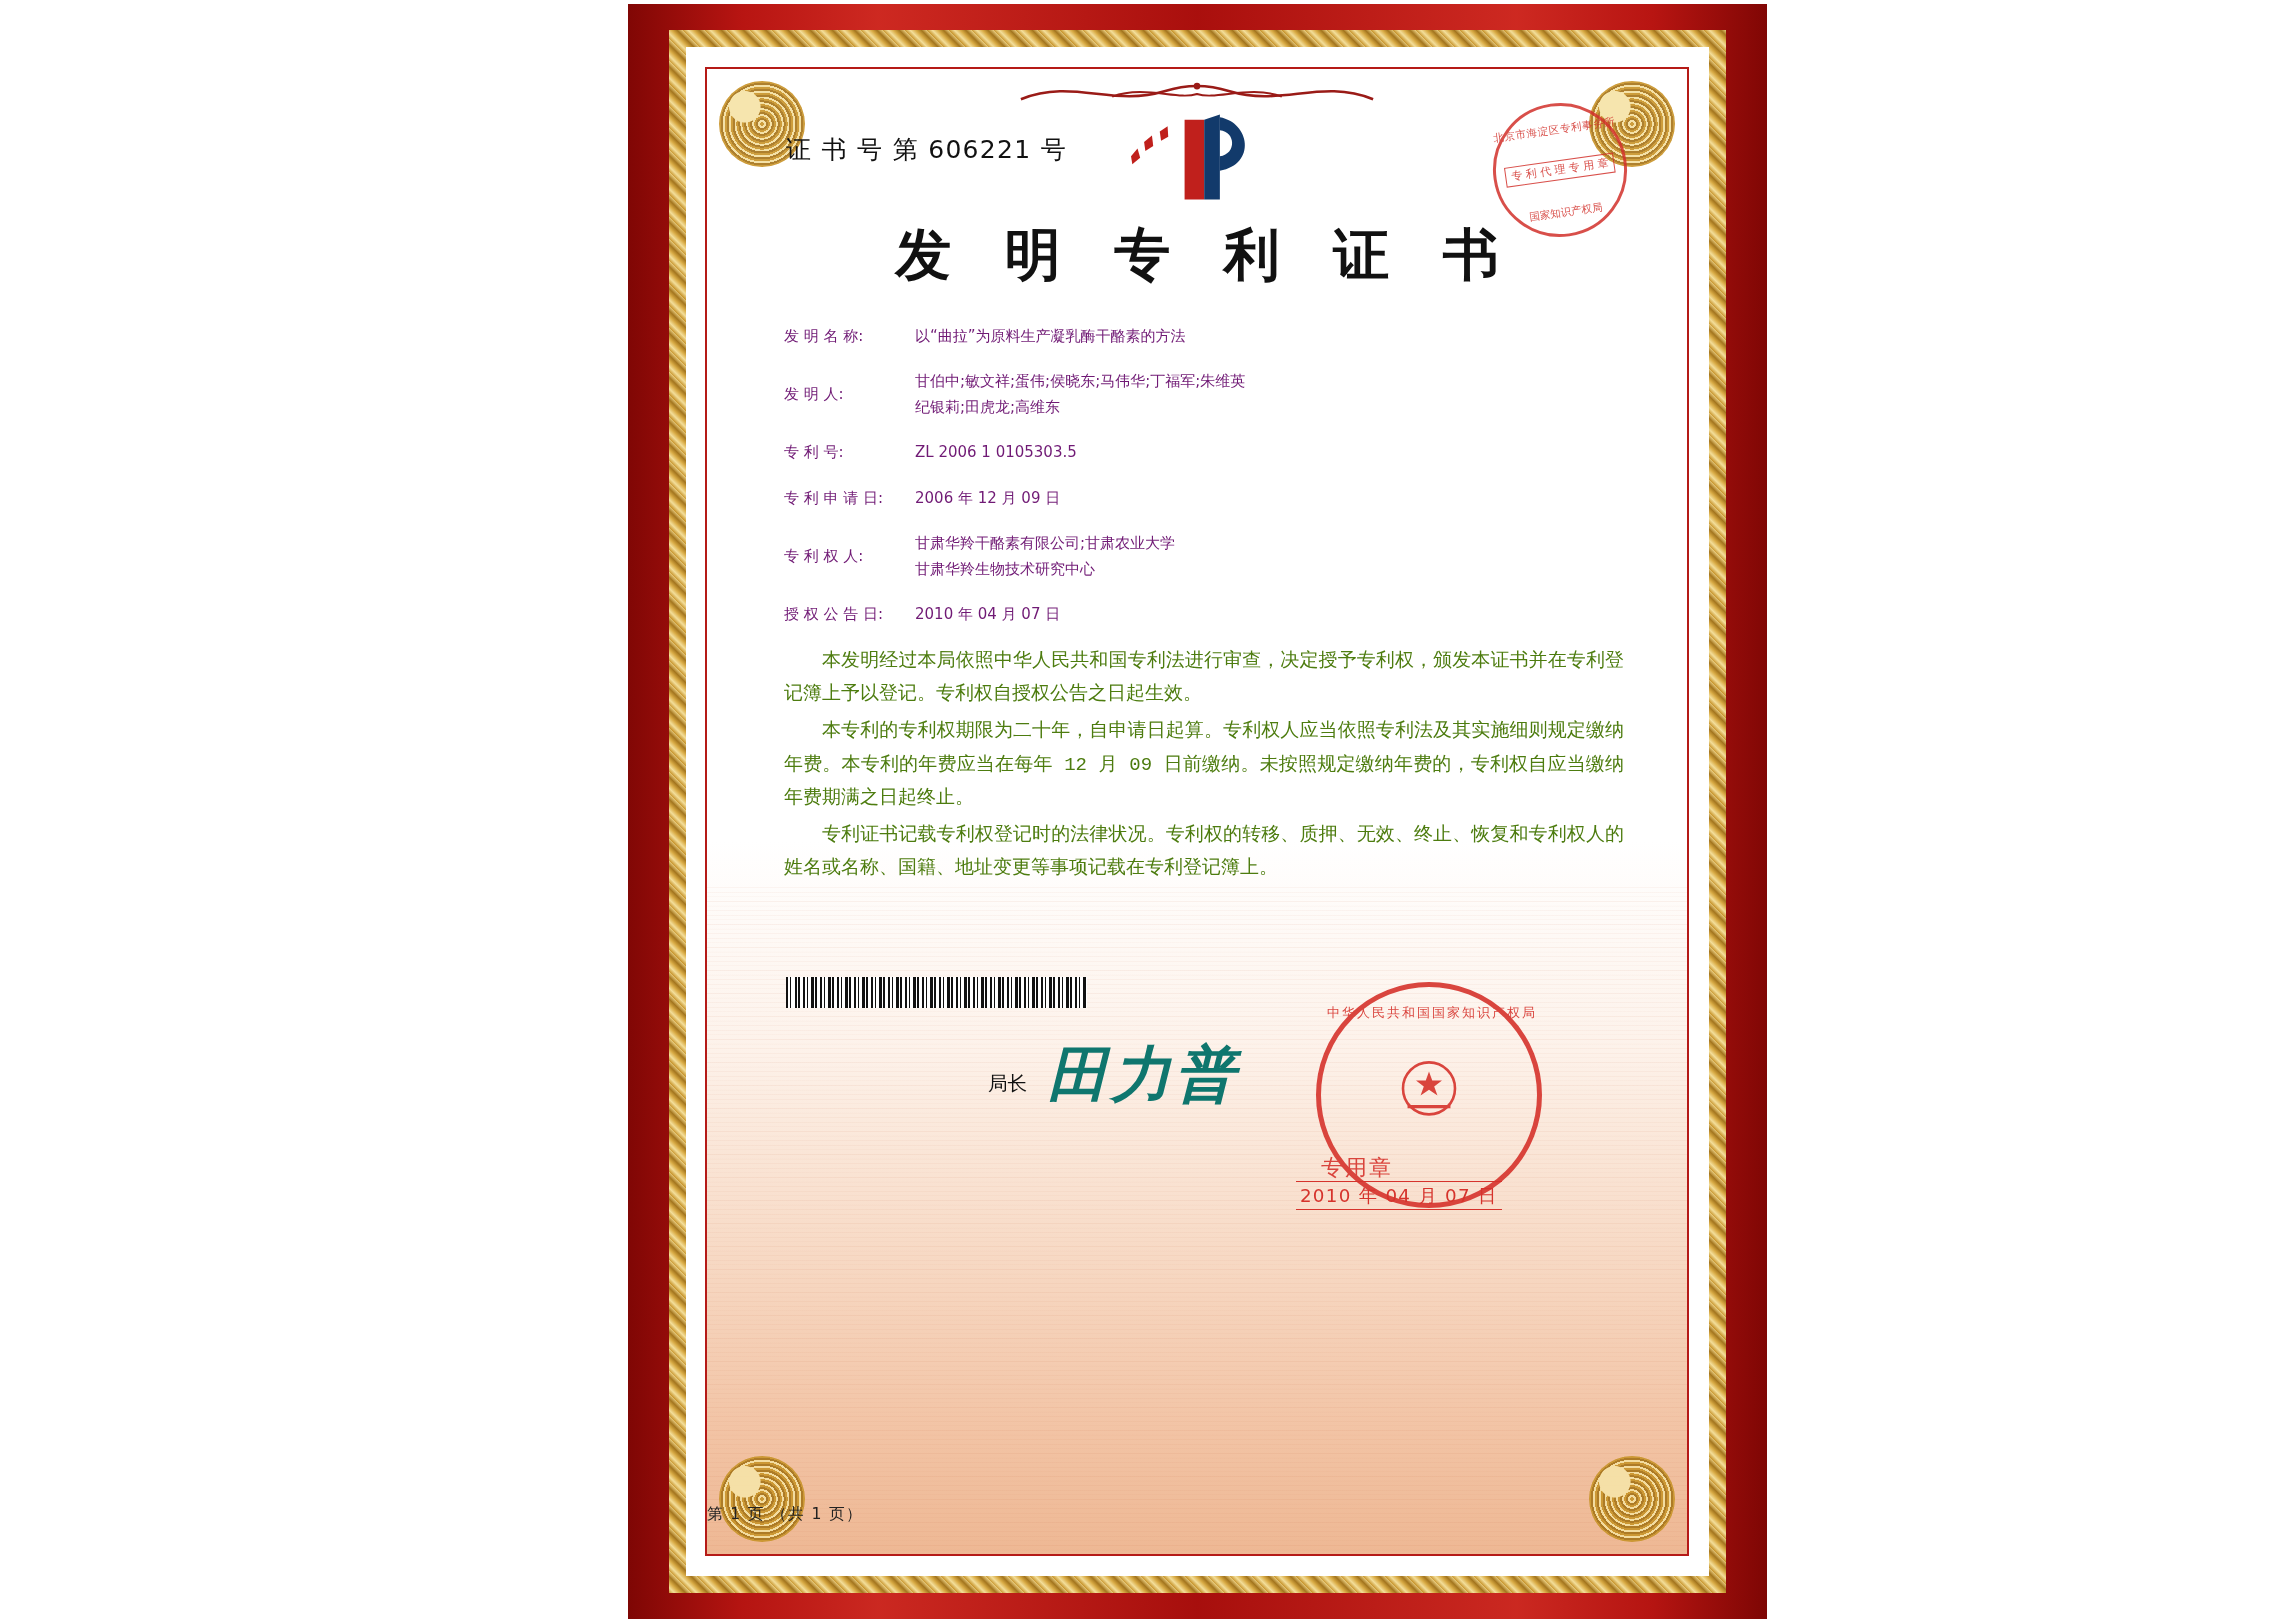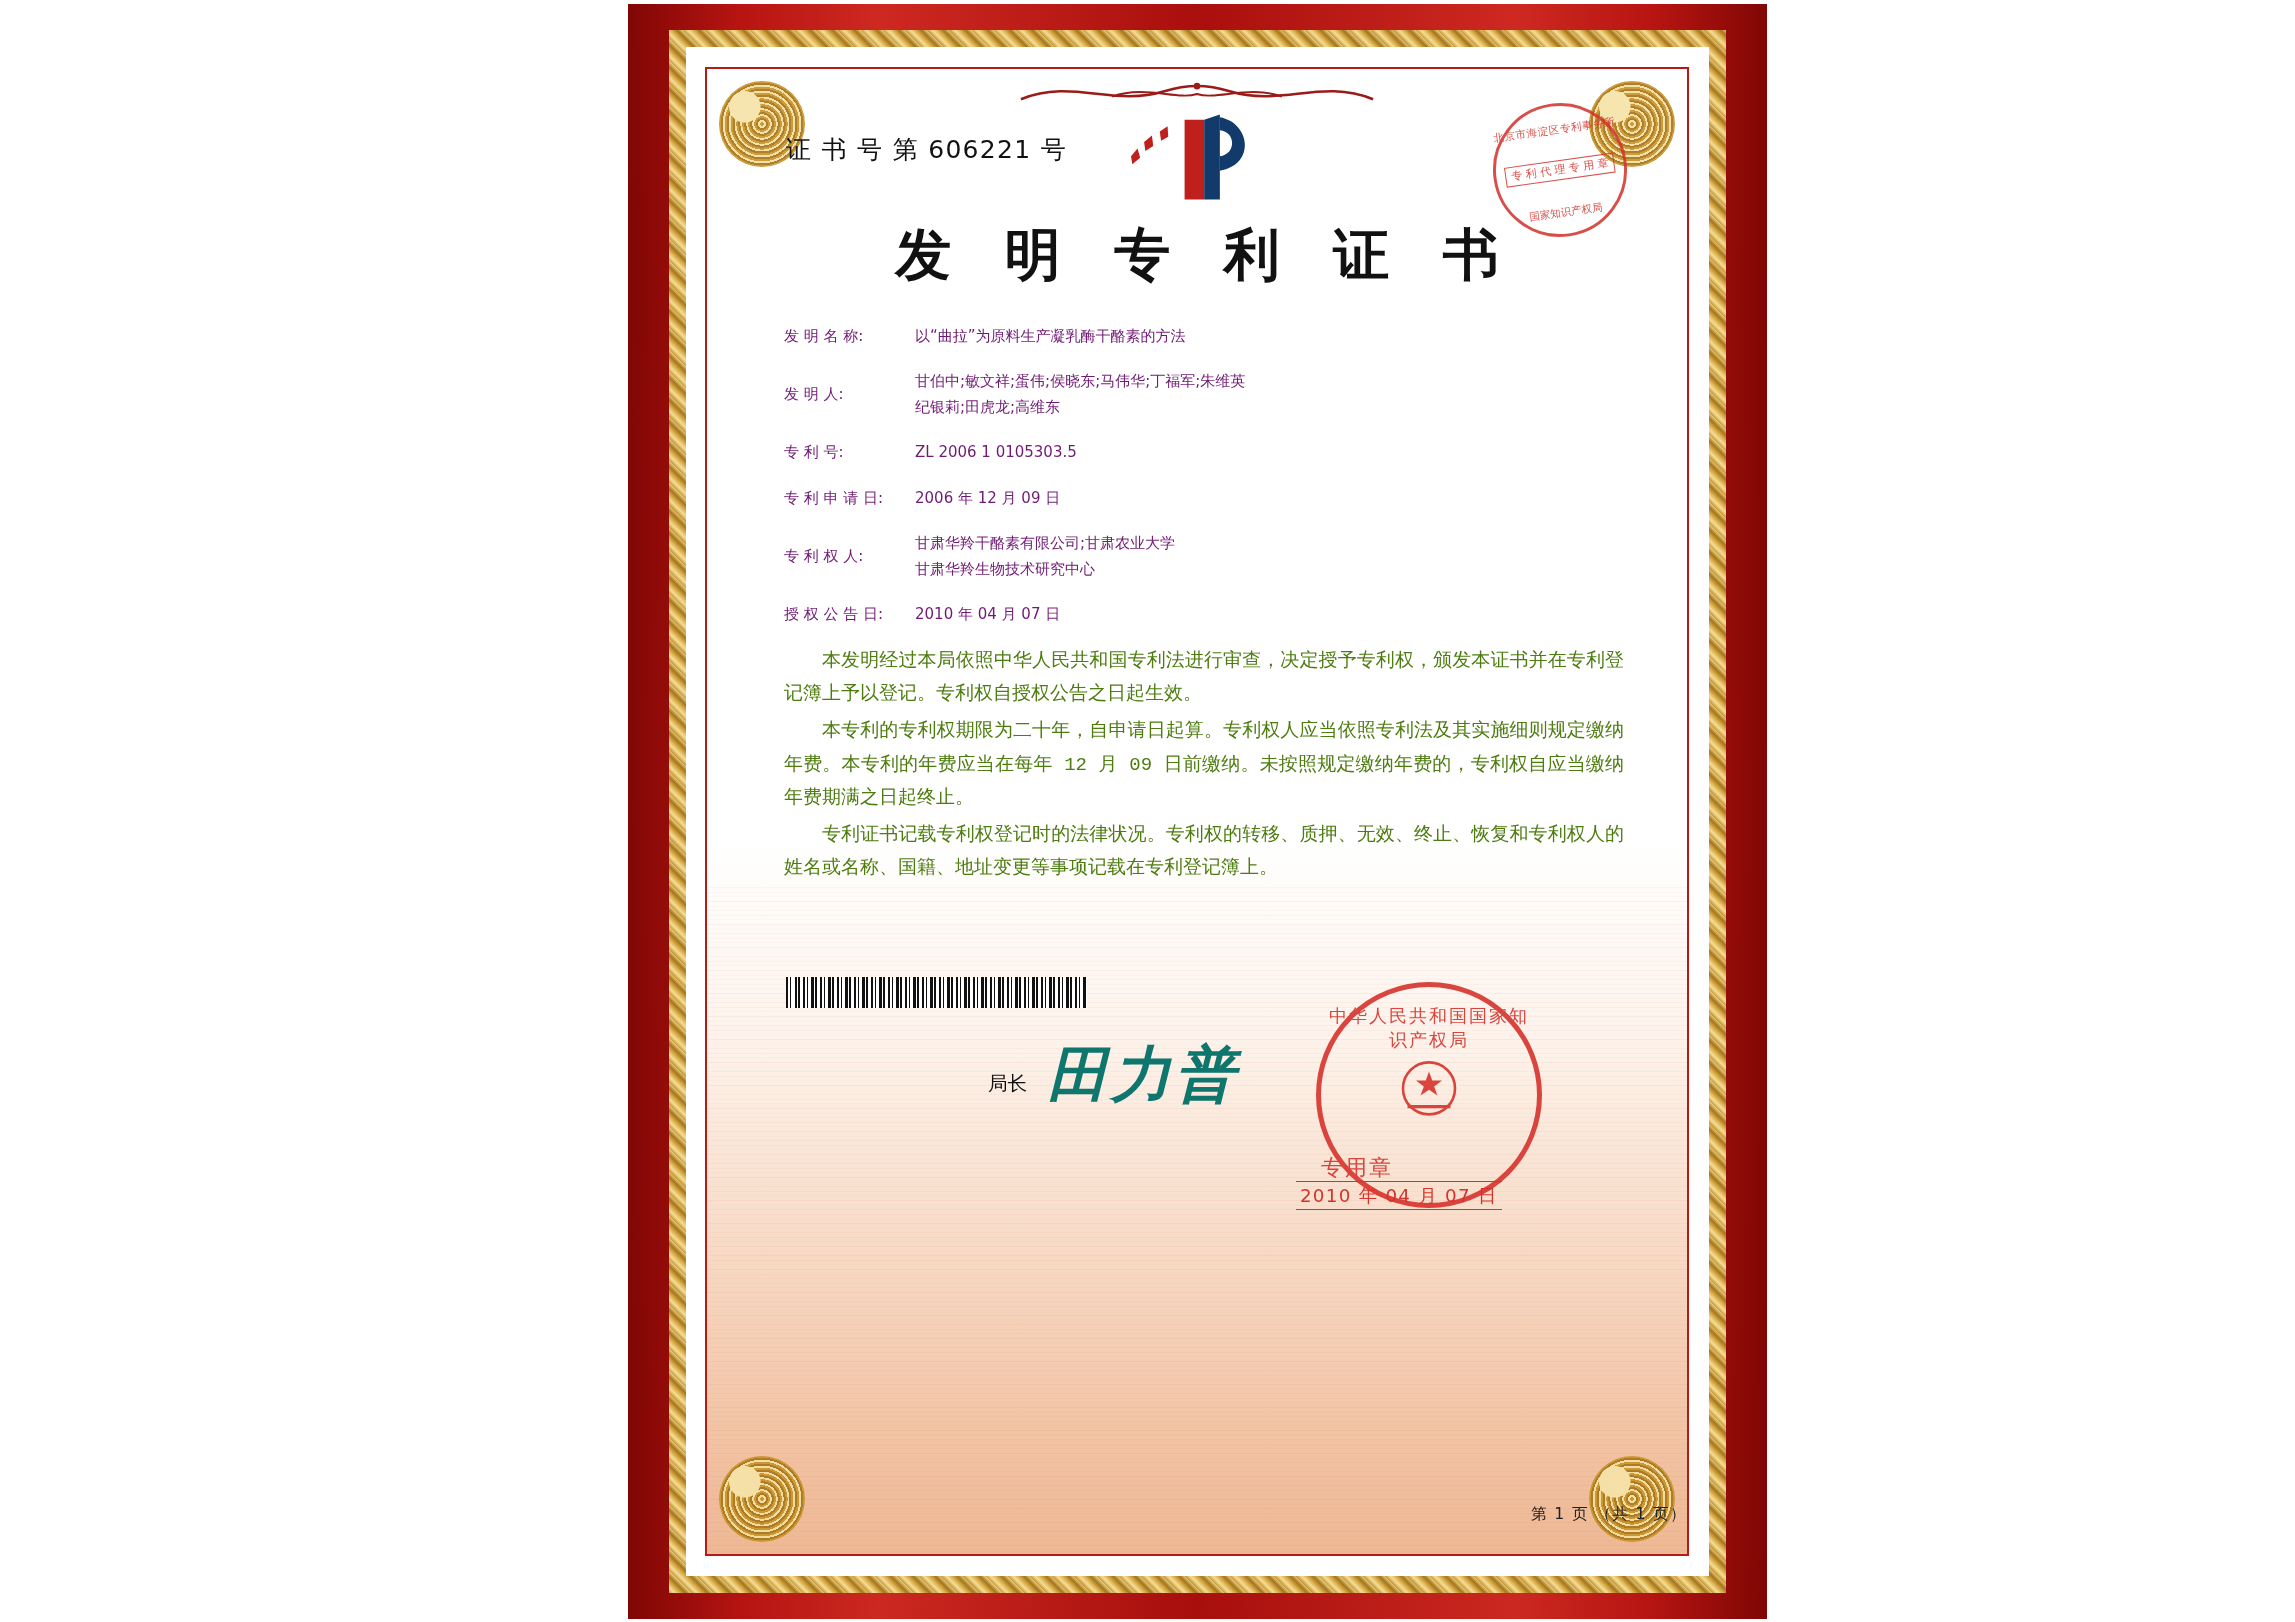--- a/index.html
+++ b/index.html
@@ -281,22 +281,22 @@
     width: 216px;
     height: 216px;
     border-radius: 50%;
     border: 5.2px solid #d6332c;
     color: #d6332c;
     opacity: .9;
   }
   .seal-main .arc-top {
     position: absolute;
     left: 0; right: 0; top: 17px;
-    text-align: center;
-    font-size: 18px;
+    text-align: right;
+    font-size: 13px;
     letter-spacing: 2px;
   }
   .seal-main .arc-bottom {
     position: absolute;
     left: 0; right: 0; bottom: 19.6px;
     text-align: left;
     font-size: 22px;
     letter-spacing: 2px;
   }
   .seal-main .emblem {
@@ -314,21 +314,21 @@
     letter-spacing: 1.3px;
     border-top: 1.3px solid #d6332c;
     border-bottom: 1.3px solid #d6332c;
     padding: 1.3px 3.9px;
   }
 
   .page-foot {
     position: absolute;
     left: 0; right: 0;
     bottom: 29px;
-    text-align: right;
+    text-align: left;
     font-size: 15.7px;
     color: #222;
     letter-spacing: 1.3px;
   }
 </style>
 </head>
 <body>
 
 <div id="page">
 

